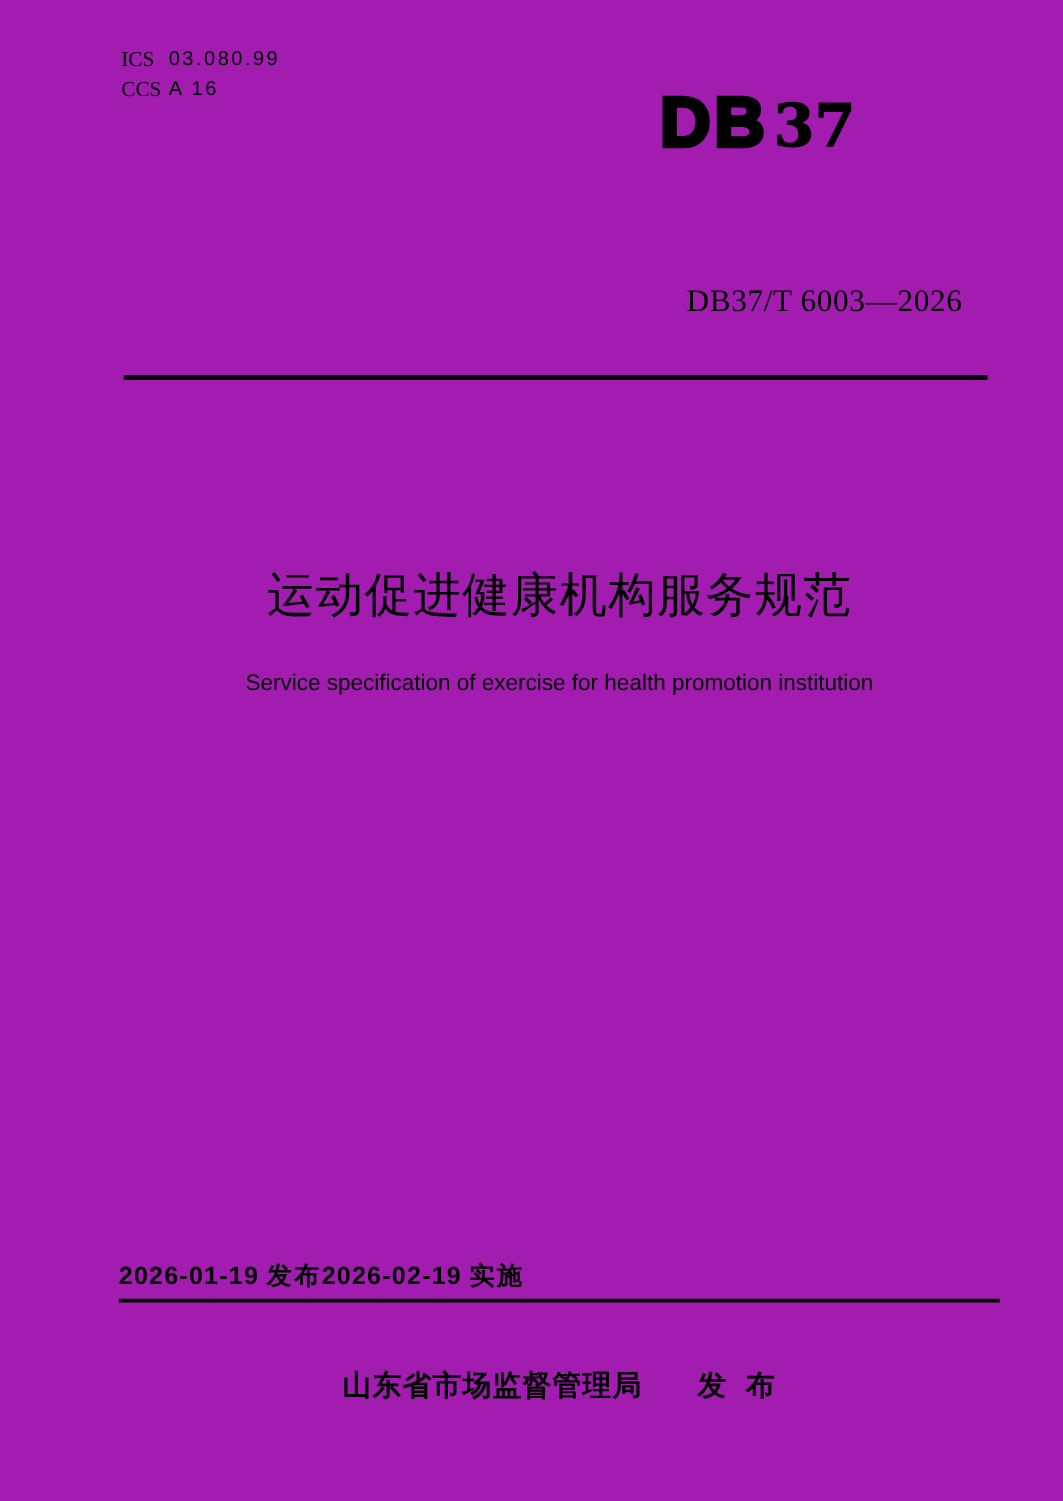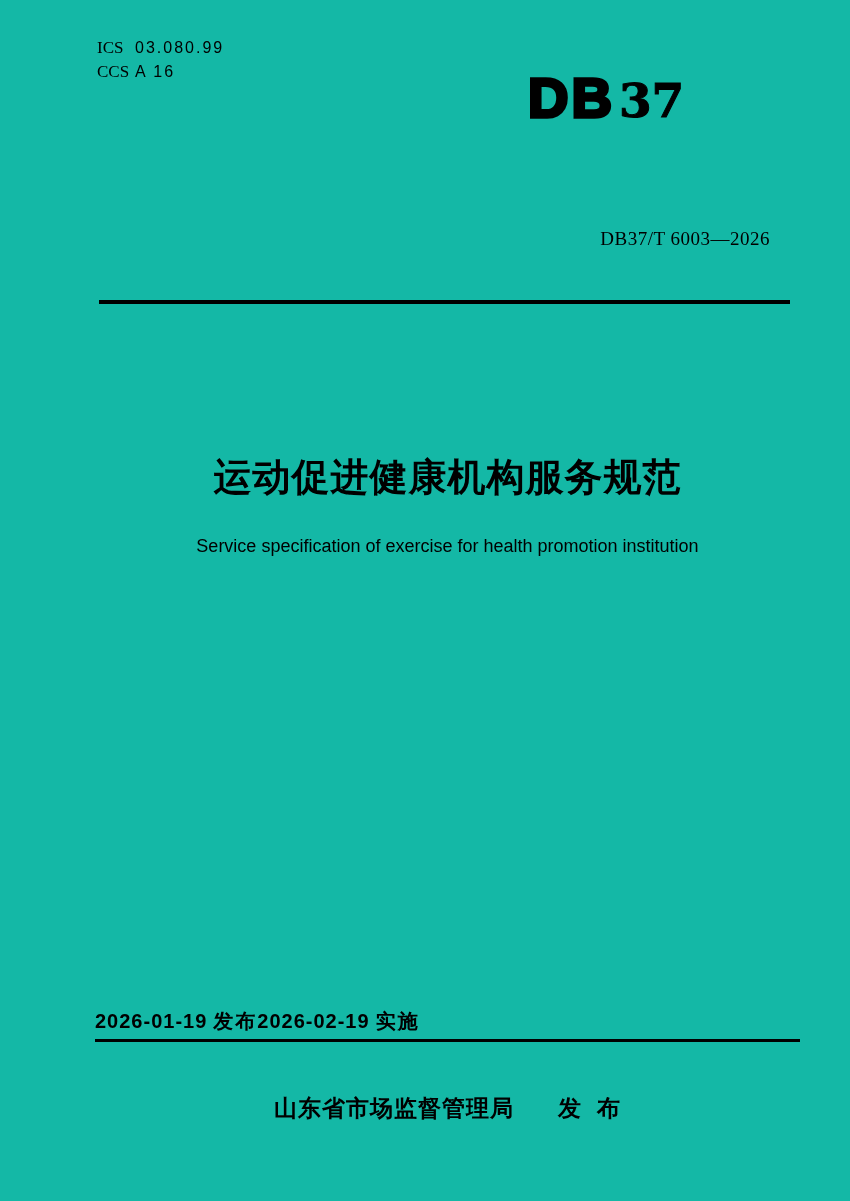--- a/index.html
+++ b/index.html
@@ -4,21 +4,21 @@
 <style>
   html, body {
     margin: 0;
     padding: 0;
     background: #ffffff;
   }
   .page {
     position: relative;
     width: 850px;
     height: 1201px;
-    background: #14b8a6;
+    background: #a21caf;
     color: #000000;
     font-family: "Liberation Sans", sans-serif;
     overflow: hidden;
   }
 
   
   .codes {
     position: absolute;
     left: 97px;
     top: 36px;
@@ -71,41 +71,41 @@
     white-space: nowrap;
     font-weight: 500;
   }
 
   
   .standard-number {
     position: absolute;
     right: 80px;
     top: 228px;
     font-family: "Liberation Serif", serif;
-    font-size: 19px;
+    font-size: 25px;
     letter-spacing: 0.5px;
   }
 
   .rule-top {
     position: absolute;
     left: 99px;
     top: 300px;
     width: 691px;
     height: 4px;
     background: #000000;
   }
 
   .title-cn {
     position: absolute;
     left: 95px;
     width: 705px;
     top: 456px;
     text-align: center;
     font-size: 38px;
-    font-weight: bold;
+    font-weight: normal;
     letter-spacing: 1px;
     line-height: 1.15;
   }
 
   .title-en {
     position: absolute;
     left: 95px;
     width: 705px;
     top: 536px;
     text-align: center;

